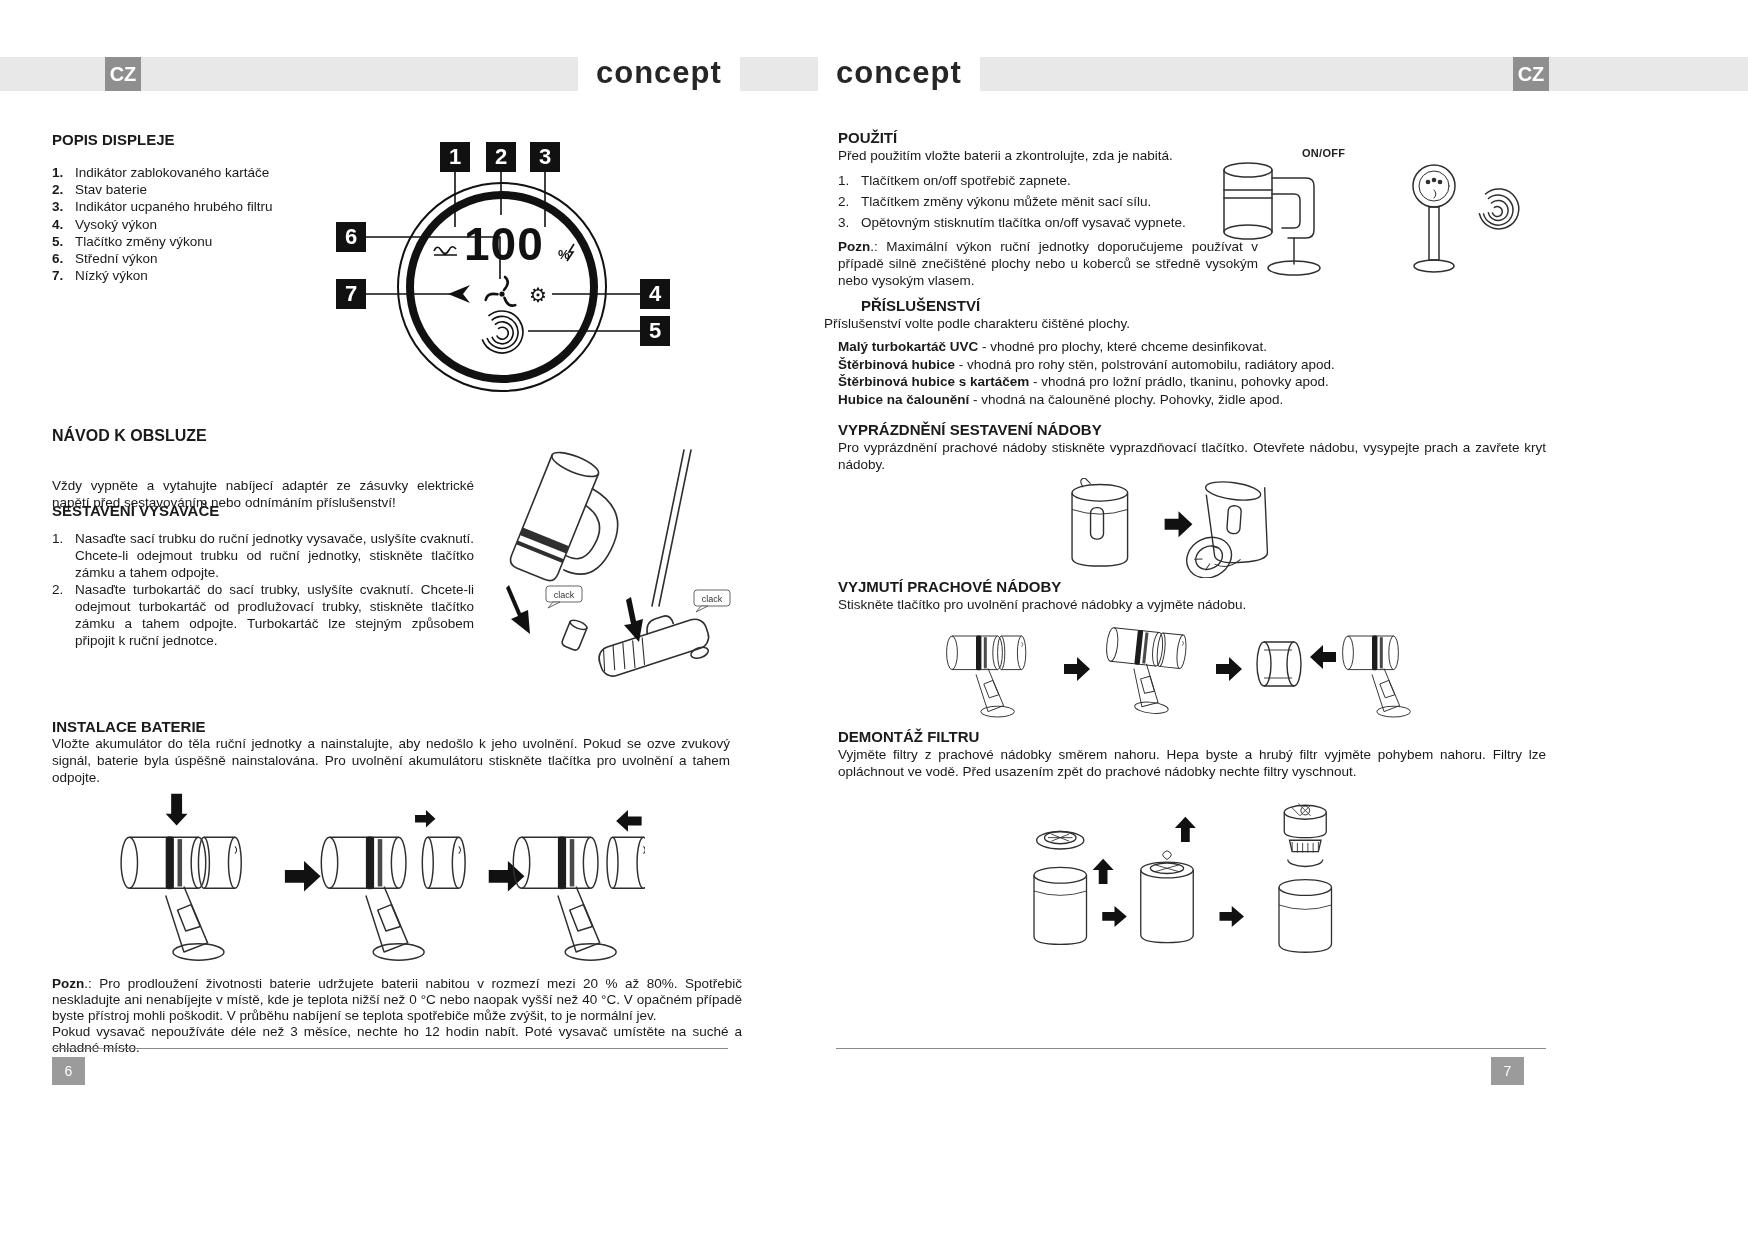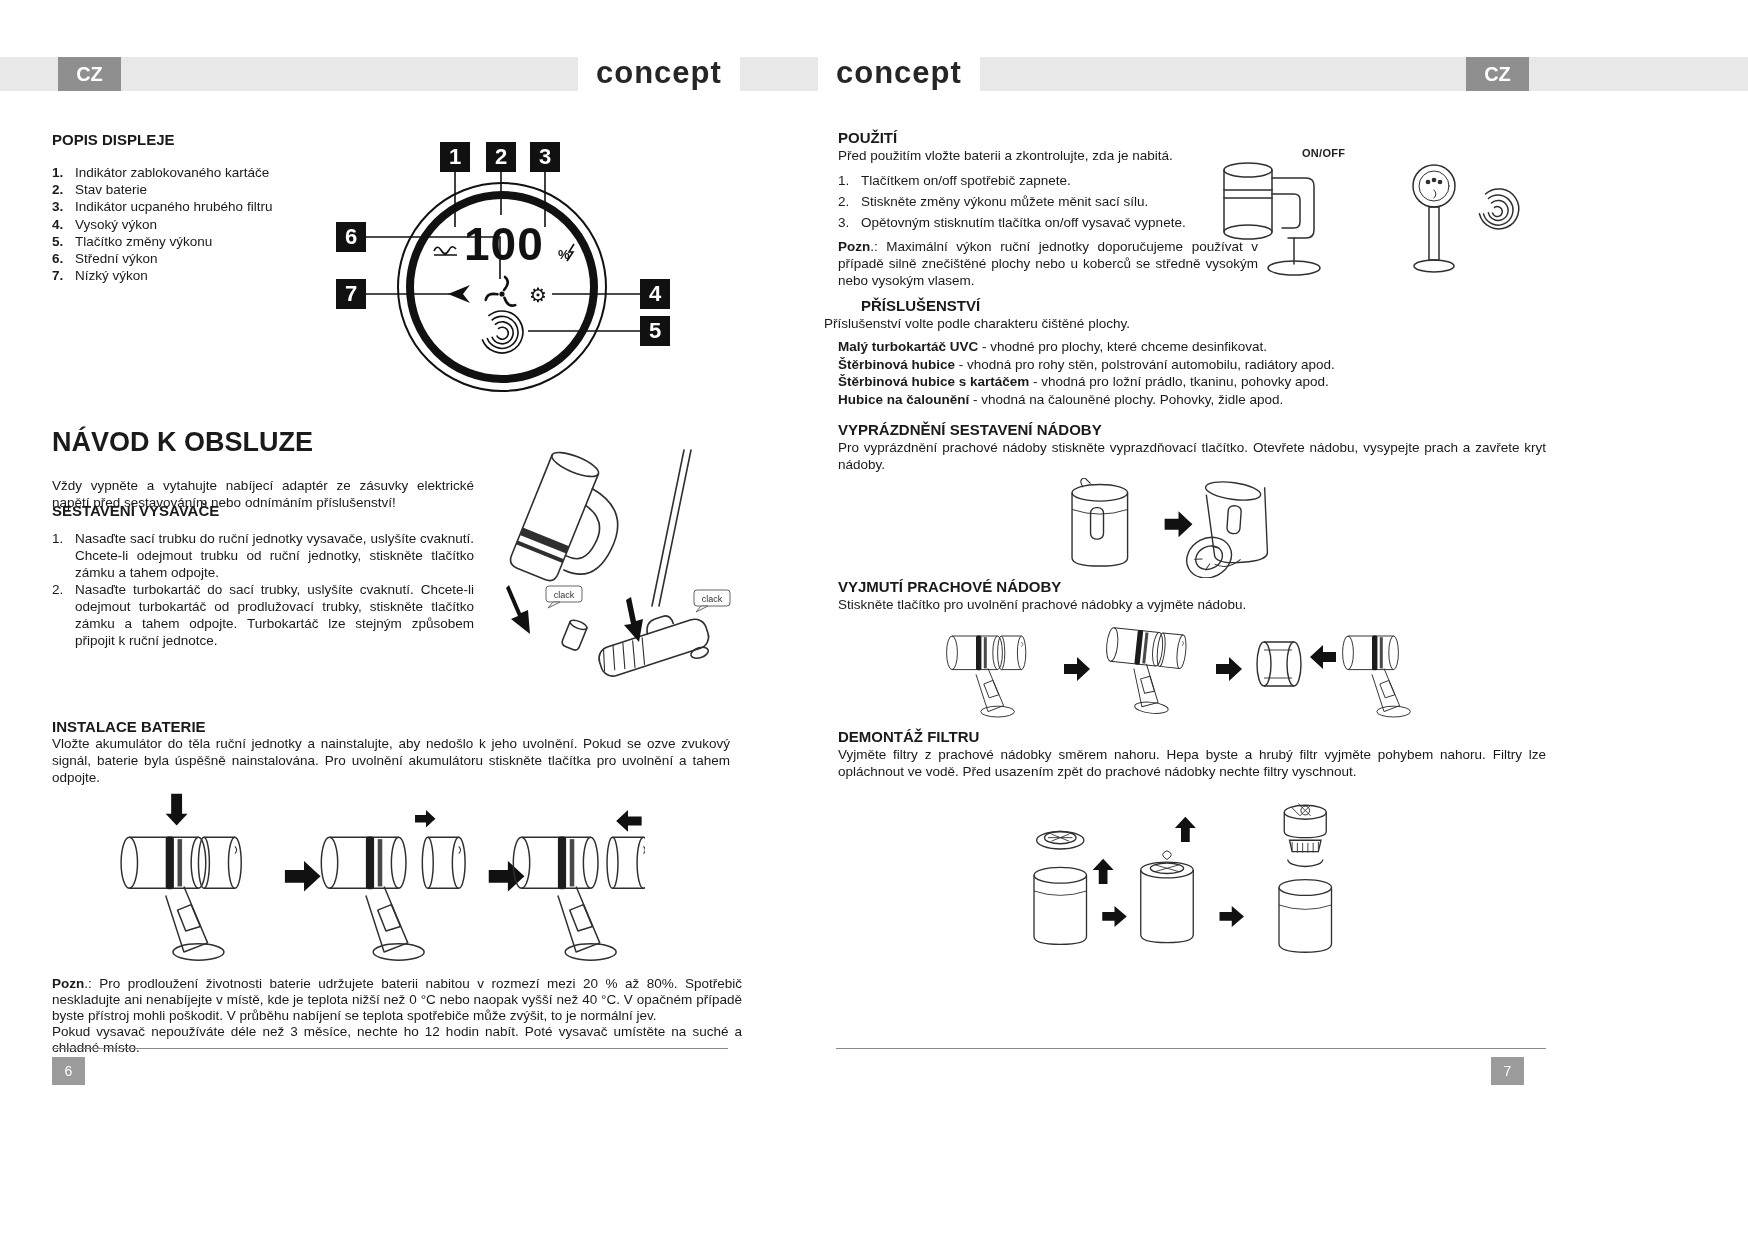--- a/index.html
+++ b/index.html
@@ -1,24 +1,24 @@
 <!DOCTYPE html>
 <html><head>
 <meta charset="utf-8">
 <style>
   * { margin:0; padding:0; box-sizing:border-box; }
   html,body { width:1748px; height:1240px; background:#fff; overflow:hidden;
     font-family:"Liberation Sans", sans-serif; color:#1a1a1a; }
   .band { position:absolute; left:0; top:57px; width:1748px; height:34px; background:#e8e8e8; }
-  .cz { position:absolute; top:57px; width:63px; height:34px; background:#8f8f8f; color:#fff;
-    font-weight:bold; font-size:20px; display:flex; align-items:center; justify-content:center; }
+  .cz { position:absolute; top:57px; width:36px; height:34px; background:#8f8f8f; color:#fff;
+    font-weight:bold; font-size:20px; display:flex; align-items:center; justify-content:center;margin-left:47px; }
   .logo { position:absolute; top:52px; height:42px; line-height:42px; background:#fff;
     padding:0 18px; font-size:31px; font-weight:bold; letter-spacing:1px; color:#262626; }
   .h-sec { position:absolute; font-size:15px; font-weight:bold; }
-  .h-big { position:absolute; font-size:27px; font-weight:bold; }
+  .h-big { position:absolute; font-size:16px; font-weight:bold; }
   .bt { position:absolute; font-size:13.5px; line-height:17px; }
   .just { text-align:justify; }
   .li { position:relative; padding-left:23px; }
   .li > .n { position:absolute; left:0; }
   .nb { font-weight:bold; }
   .b { font-weight:bold; }
   p { margin:0; }
   .acc { line-height:17.6px; }
   .footline { position:absolute; height:1px; background:#8a8a8a; }
   .pagebox { position:absolute; width:33px; height:28px; background:#9b9b9b; color:#fff;
@@ -201,21 +201,21 @@
 <div class="bt just" style="left:52px;top:976px;width:690px;line-height:16px;">
   <p><span class="b">Pozn</span><span>.: Pro prodloužení životnosti baterie udržujete baterii nabitou v rozmezí mezi 20 % až 80%. Spotřebič neskladujte ani nenabíjejte v místě, kde je teplota nižší než 0 °C nebo naopak vyšší než 40 °C. V opačném případě byste přístroj mohli poškodit. V průběhu nabíjení se teplota spotřebiče může zvýšit, to je normální jev.</span></p>
   <p>Pokud vysavač nepoužíváte déle než 3 měsíce, nechte ho 12 hodin nabít. Poté vysavač umístěte na suché a chladné místo.</p>
 </div>
 
 <div class="h-sec" style="left:838px;top:129px;">POUŽITÍ</div>
 <div class="bt" style="left:838px;top:147px;width:440px;">Před použitím vložte baterii a zkontrolujte, zda je nabitá.</div>
 
 <div class="bt" style="left:838px;top:170px;width:440px;line-height:21px;">
   <div class="li"><span class="n">1.</span><span>Tlačítkem on/off spotřebič zapnete.</span></div>
-  <div class="li"><span class="n">2.</span><span>Stiskněte změny výkonu můžete měnit sací sílu.</span></div>
+  <div class="li"><span class="n">2.</span><span>Tlačítkem změny výkonu můžete měnit sací sílu.</span></div>
   <div class="li"><span class="n">3.</span><span>Opětovným stisknutím tlačítka on/off vysavač vypnete.</span></div>
 </div>
 
 <div class="bt just" style="left:838px;top:238px;width:420px;">
   <p><span class="b">Pozn</span><span>.: Maximální výkon ruční jednotky doporučujeme používat v případě silně znečištěné plochy nebo u koberců se středně vysokým nebo vysokým vlasem.</span></p>
 </div>
 
 <div class="onoff" style="left:1302px;top:147px;">ON/OFF</div>
 
 <svg style="left:1192px;top:158px;" width="340" height="128" viewBox="0 0 340 128">

